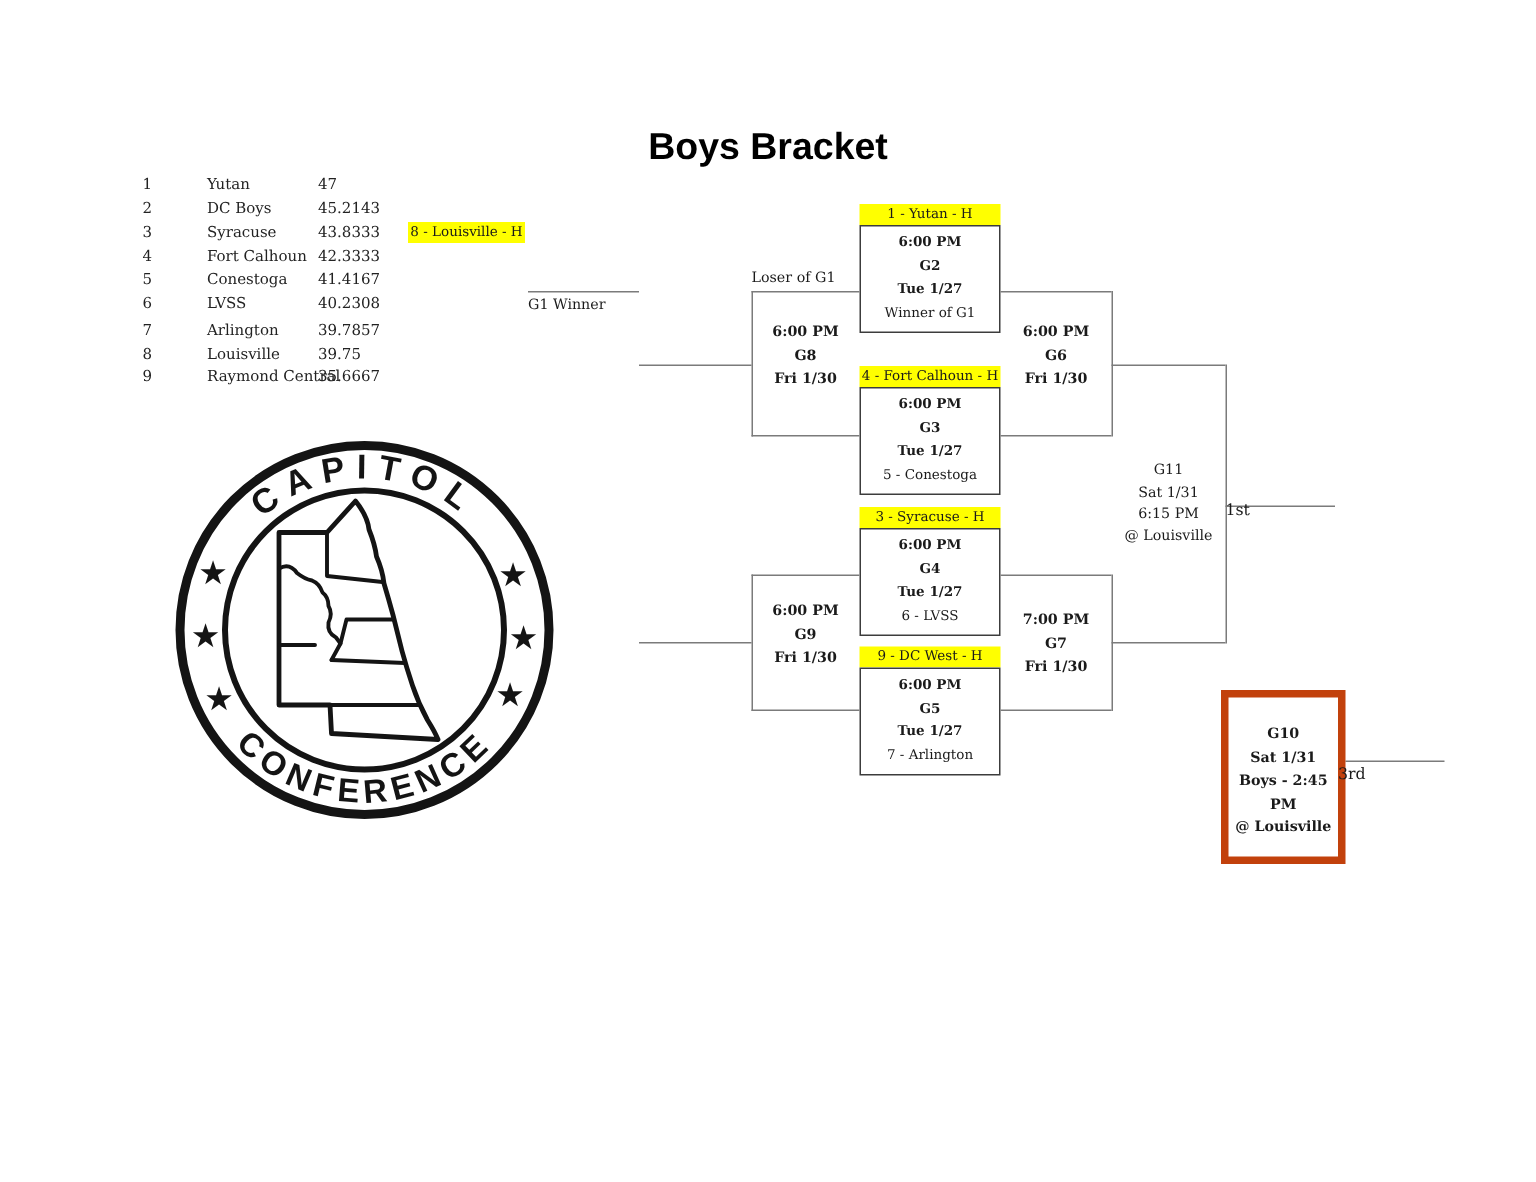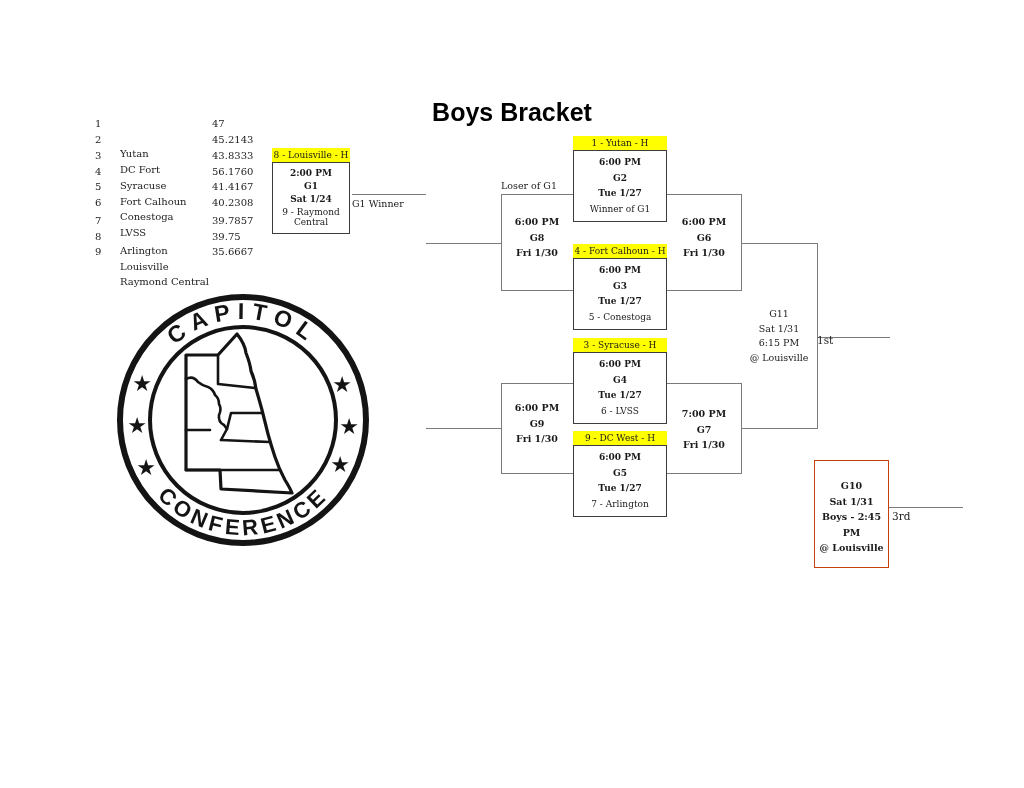--- a/index.html
+++ b/index.html
@@ -4,75 +4,75 @@
 <style>
   html,body{margin:0;padding:0;}
   body{
     width:1024px;height:788px;position:relative;background:#ffffff;
     font-family:"DejaVu Serif", serif;color:#1a1a1a;overflow:hidden;
   }
   .abs{position:absolute;}
   .page-title{
     font-family:"Liberation Sans", sans-serif;
     font-weight:bold;font-size:25px;color:#000;
-    text-align:center;width:300px;left:362px;top:84px;margin-top:14px;
+    text-align:center;width:300px;left:362px;top:84px;
   }
   
   .seed-row{position:absolute;height:13px;font-size:10px;color:#222;}
   .seed-rank{position:absolute;left:95px;width:22px;}
-  .seed-team{position:absolute;left:120px;width:120px;margin-top:30px;}
+  .seed-team{position:absolute;left:138px;width:120px;}
   .seed-value{position:absolute;left:212px;width:70px;}
   
   .hl{position:absolute;height:1px;background:#7b7b7b;}
   .vl{position:absolute;width:1px;background:#7b7b7b;}
   
   .gamebox{position:absolute;width:94px;font-size:9px;text-align:center;line-height:normal;}
   .gb-top{height:14px;line-height:14px;background:#FFFF00;color:#1a1a1a;
           white-space:nowrap;overflow:hidden;}
   .gb-body{border:1px solid #3c3c3c;height:63px;background:#fff;
            display:flex;flex-direction:column;justify-content:space-around;
            padding:3px 0 4px 0;}
   .b{font-weight:bold;}
   
   .sideblock{position:absolute;text-align:center;font-weight:bold;
              font-size:9.5px;line-height:15.5px;}
   .sideblock4{position:absolute;text-align:center;font-weight:normal;
              font-size:9.5px;line-height:14.5px;}
   .lbl{position:absolute;font-size:9.5px;}
   
   .g10box{position:absolute;left:814px;top:460px;width:73px;height:106px;
-          border:1px solid #c2410c;background:#fff;}
+          border:5px solid #c2410c;background:#fff;}
   .g10text{position:absolute;left:0;top:17px;width:100%;text-align:center;
            font-weight:bold;font-size:9.5px;line-height:15.5px;}
 </style>
 </head>
 <body>
 
 <div class="abs page-title">Boys Bracket</div>
 
 <div>
   <div class="seed-row" style="top:118px;">
     <span class="seed-rank">1</span>
     <span class="seed-team">Yutan</span>
     <span class="seed-value">47</span>
   </div>
   <div class="seed-row" style="top:134px;">
     <span class="seed-rank">2</span>
-    <span class="seed-team">DC Fort</span>
+    <span class="seed-team">DC Boys</span>
     <span class="seed-value">45.2143</span>
   </div>
   <div class="seed-row" style="top:150px;">
     <span class="seed-rank">3</span>
     <span class="seed-team">Syracuse</span>
     <span class="seed-value">43.8333</span>
   </div>
   <div class="seed-row" style="top:166px;">
     <span class="seed-rank">4</span>
     <span class="seed-team">Fort Calhoun</span>
-    <span class="seed-value">56.1760</span>
+    <span class="seed-value">42.3333</span>
   </div>
   <div class="seed-row" style="top:181px;">
     <span class="seed-rank">5</span>
     <span class="seed-team">Conestoga</span>
     <span class="seed-value">41.4167</span>
   </div>
   <div class="seed-row" style="top:197px;">
     <span class="seed-rank">6</span>
     <span class="seed-team">LVSS</span>
     <span class="seed-value">40.2308</span>
@@ -112,26 +112,20 @@
   <div class="hl" style="left:667px;top:473px;width:74px;"></div>
   <div class="vl" style="left:741px;top:383px;height:91px;"></div>
   <div class="hl" style="left:741px;top:428px;width:76px;"></div>
   <div class="vl" style="left:817px;top:243px;height:186px;"></div>
   <div class="hl" style="left:817px;top:337px;width:73px;"></div>
   <div class="hl" style="left:888px;top:507px;width:75px;"></div>
 </div>
 
 <div class="gamebox" style="left:272px;top:148px;width:78px;">
   <div class="gb-top">8 - Louisville - H</div>
-  <div class="gb-body">
-    <div class="b">2:00 PM</div>
-    <div class="b">G1</div>
-    <div class="b">Sat 1/24</div>
-    <div>9 - Raymond Central</div>
-  </div>
 </div>
 
 <div class="gamebox" style="left:573px;top:136px;">
   <div class="gb-top">1 - Yutan - H</div>
   <div class="gb-body">
     <div class="b">6:00 PM</div>
     <div class="b">G2</div>
     <div class="b">Tue 1/27</div>
     <div>Winner of G1</div>
   </div>

